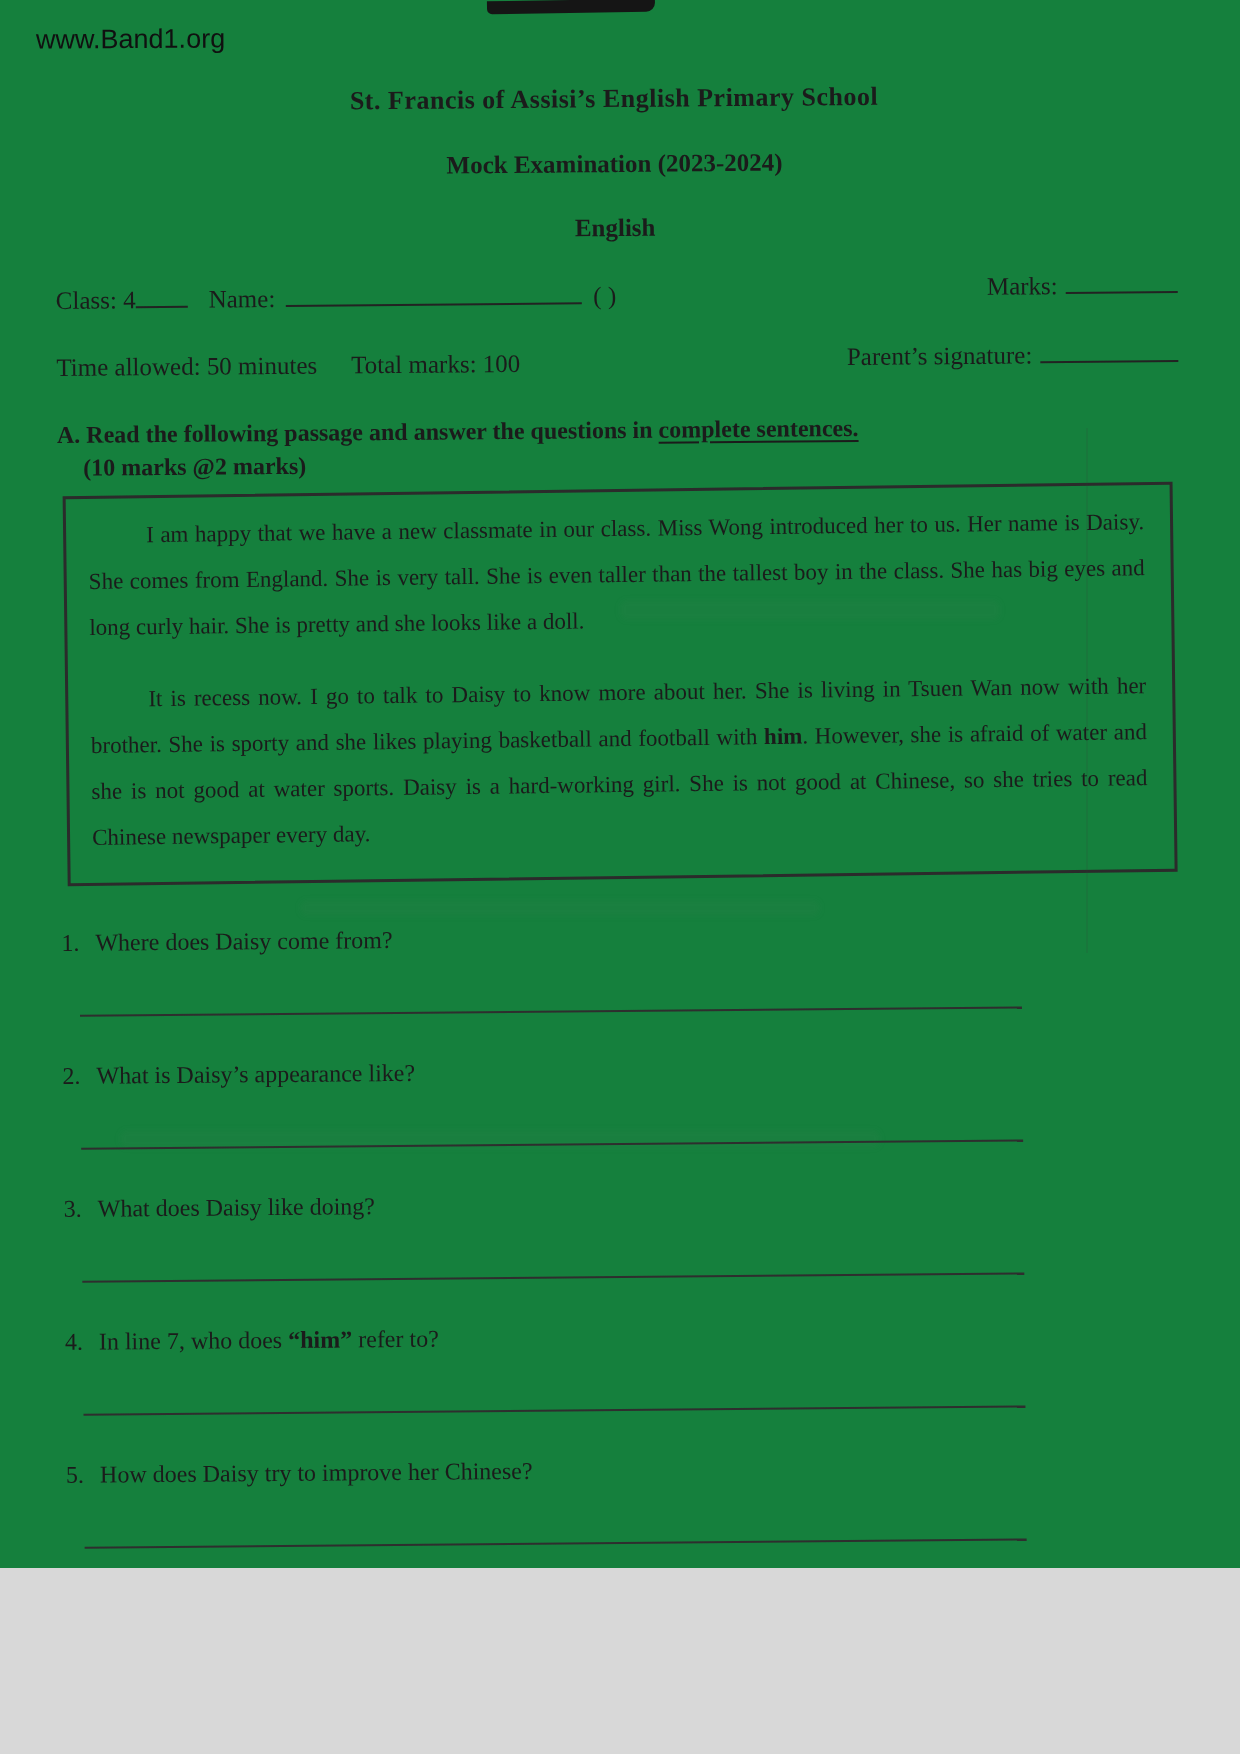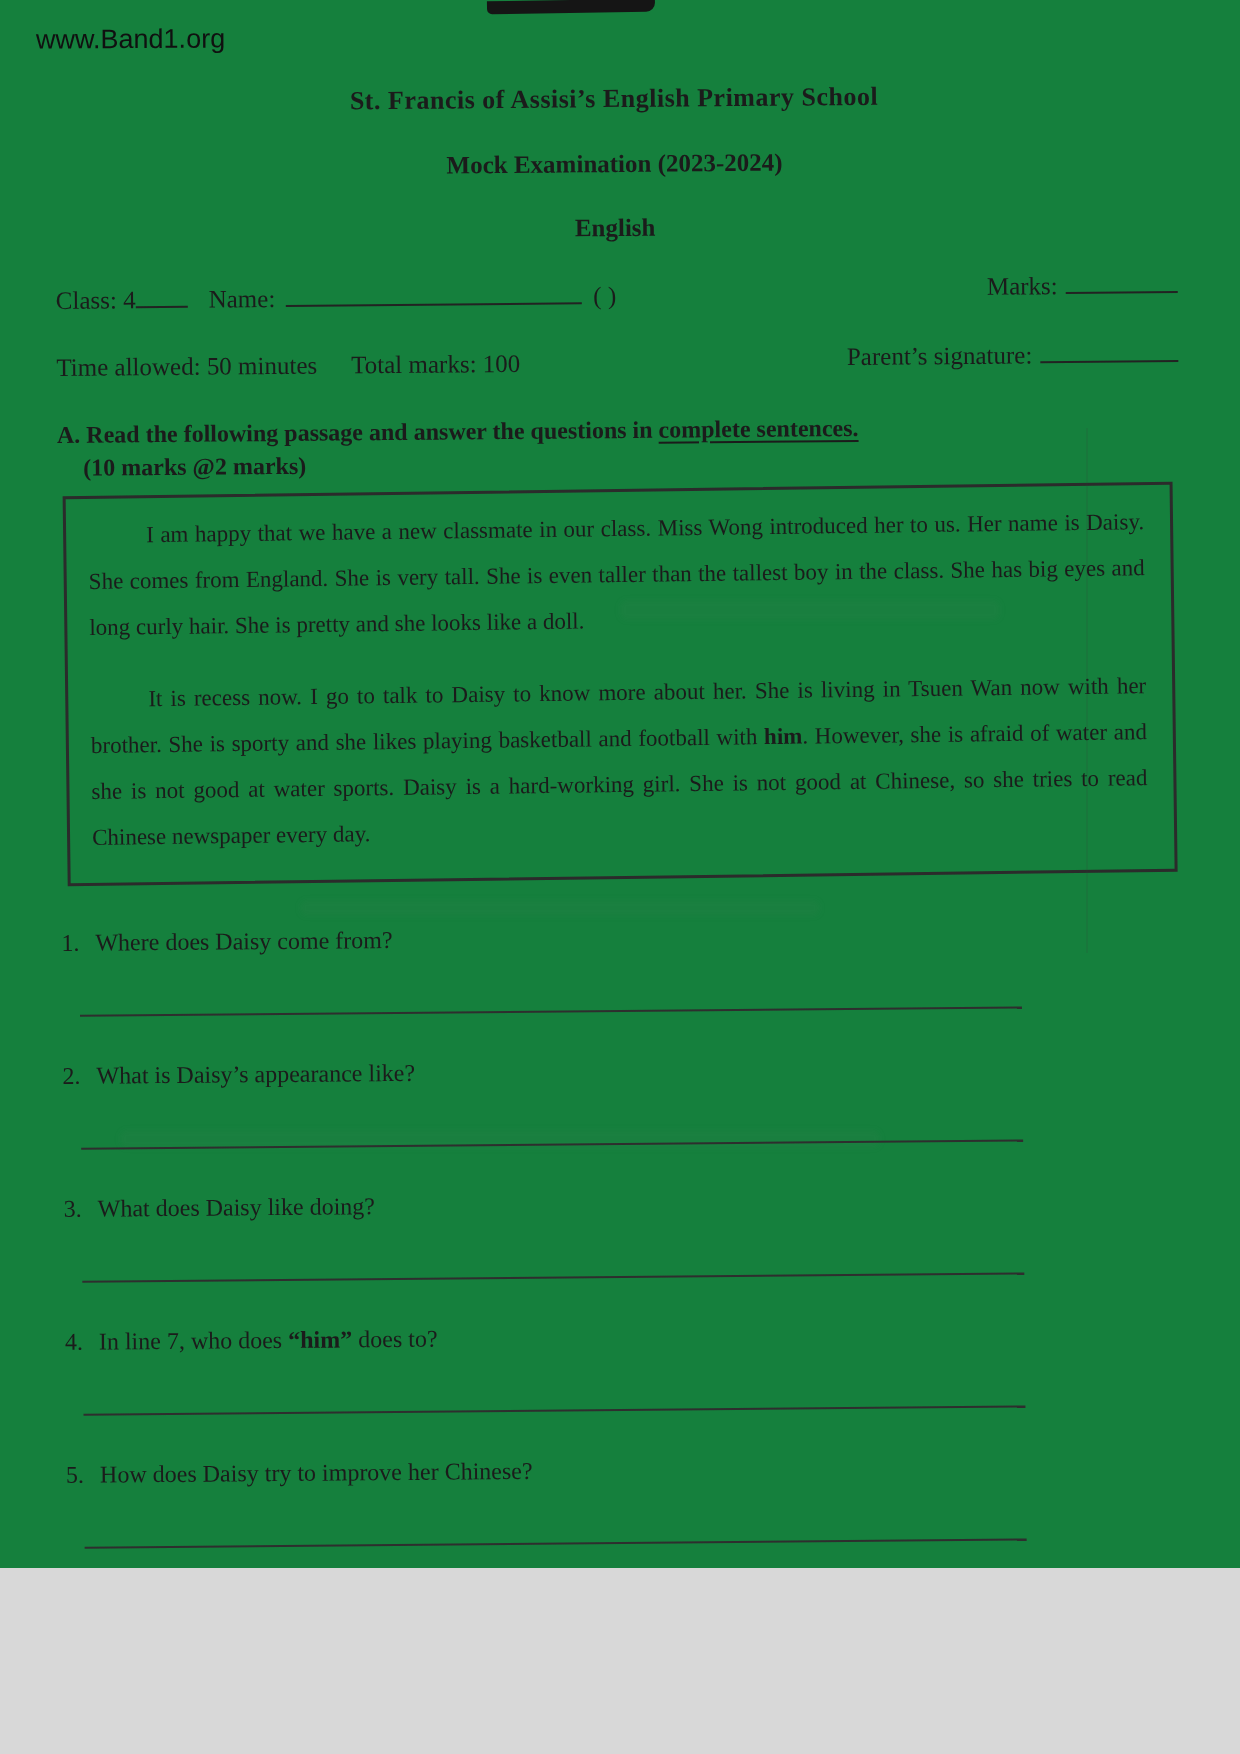--- a/index.html
+++ b/index.html
@@ -188,21 +188,21 @@
       <div class="answer-line"></div>
 
       <div class="question">
         <span class="q-num">3.</span>
         <span class="q-text"><span>What does Daisy like doing?</span><b></b><span></span></span>
       </div>
       <div class="answer-line"></div>
 
       <div class="question">
         <span class="q-num">4.</span>
-        <span class="q-text"><span>In line 7, who does </span><b>“him”</b><span> does to?</span></span>
+        <span class="q-text"><span>In line 7, who does </span><b>“him”</b><span> refer to?</span></span>
       </div>
       <div class="answer-line"></div>
 
       <div class="question">
         <span class="q-num">5.</span>
         <span class="q-text"><span>How does Daisy try to improve her Chinese?</span><b></b><span></span></span>
       </div>
       <div class="answer-line"></div>
 
     </div>

